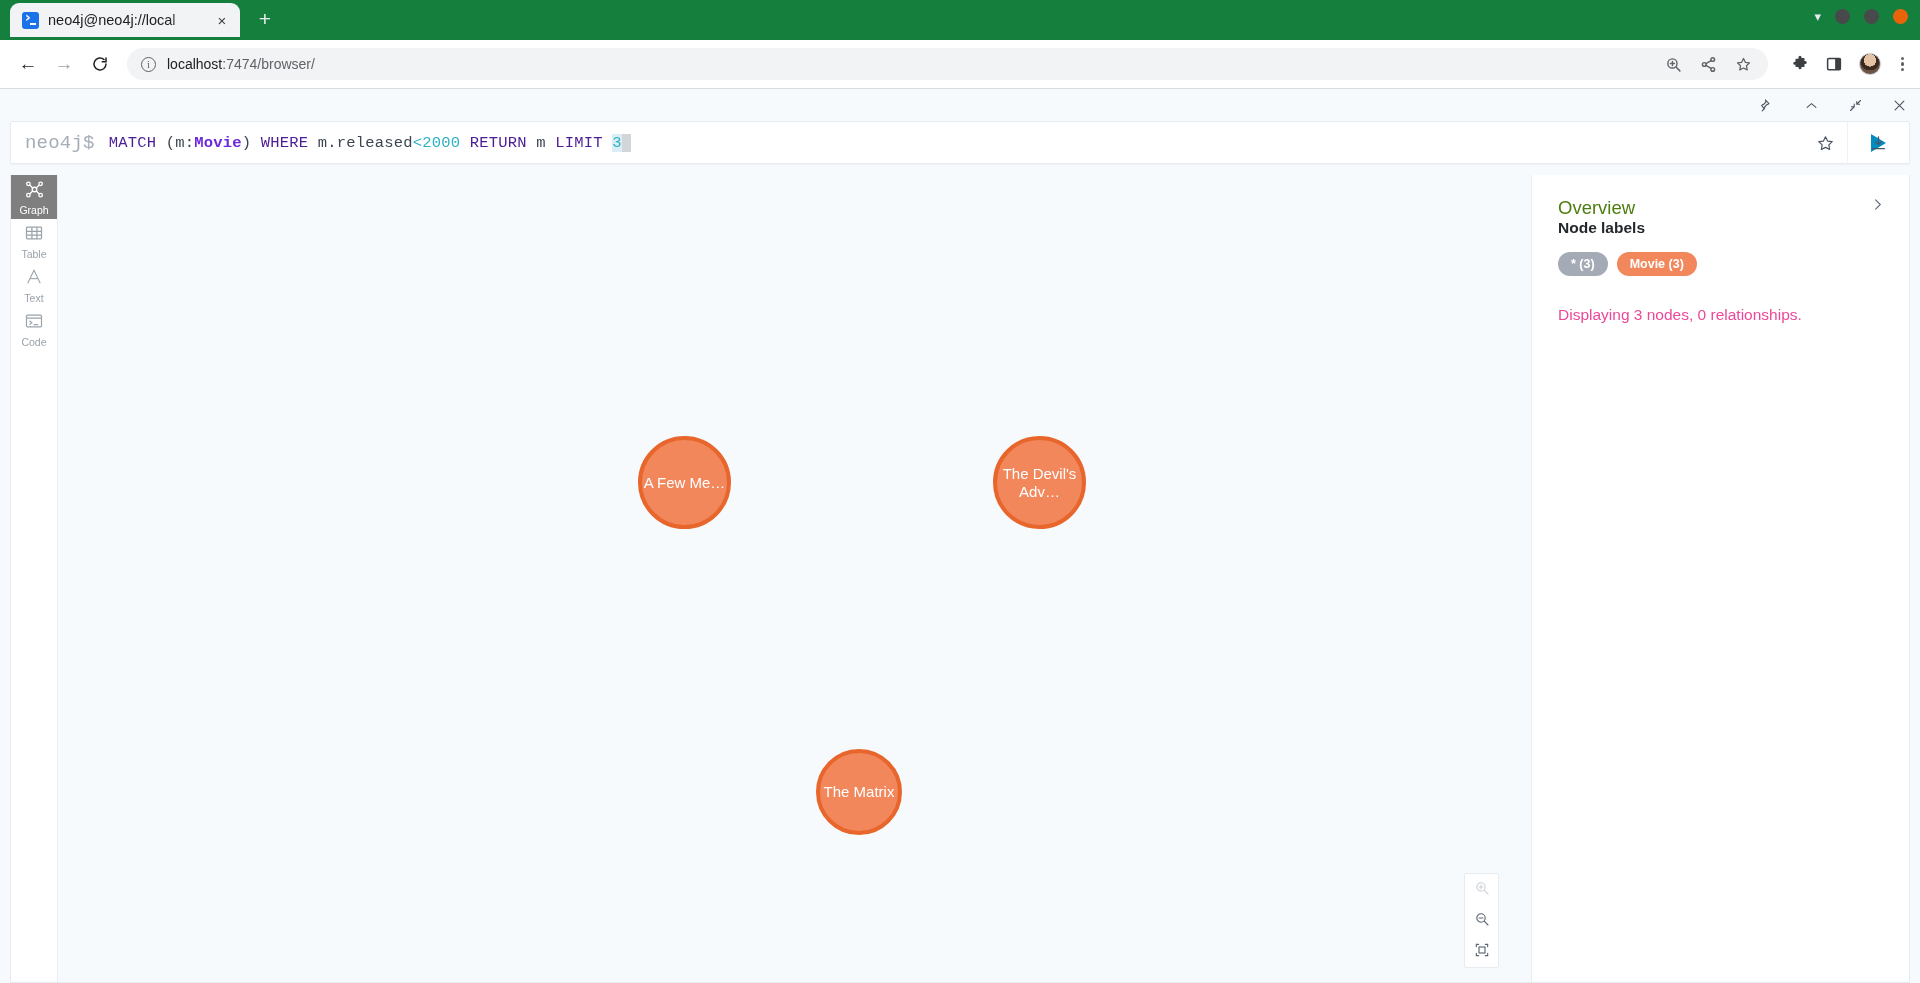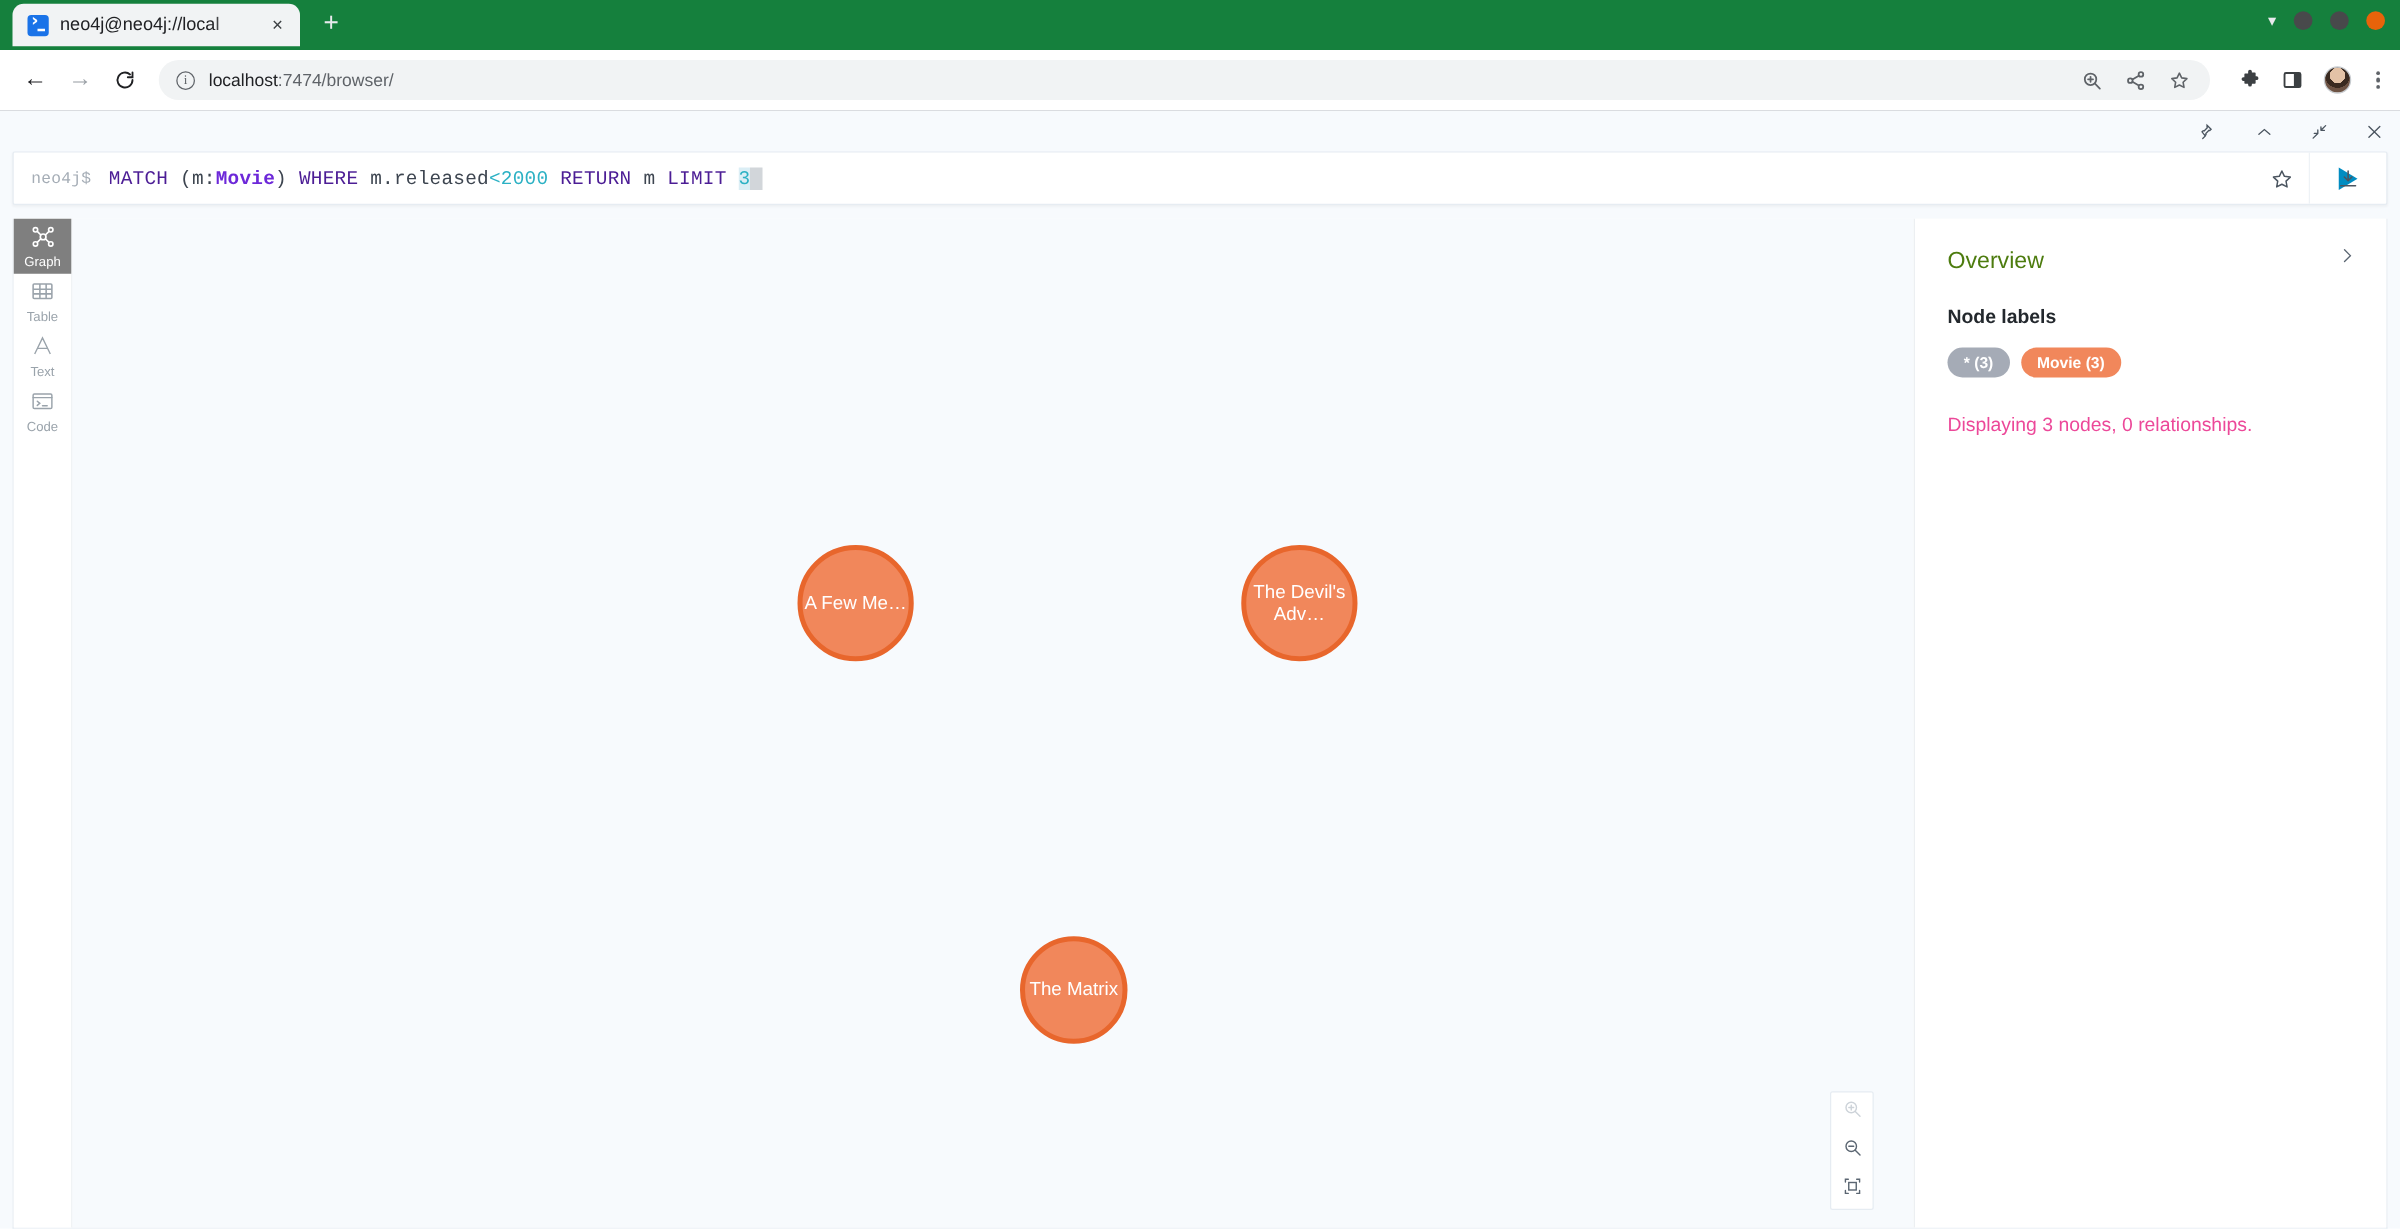--- a/index.html
+++ b/index.html
@@ -104,21 +104,21 @@
   }
 
   .editor-wrap { padding: 0 10px; }
   .editor {
     height: 43px; background: #ffffff; border: 1px solid #e6ecf2;
     border-radius: 2px; display: flex; align-items: center;
     box-shadow: 0 1px 2px rgba(0,0,0,0.04);
   }
   .prompt {
     padding: 0 14px 0 14px; font-family: "Liberation Mono", monospace;
-    font-size: 13px; color: #a5adb6; letter-spacing: 0.2px;
+    font-size: 19px; color: #a5adb6; letter-spacing: 0.2px;
   }
   .cypher {
     flex: 1 1 auto; font-family: "Liberation Mono", monospace;
     font-size: 15.5px; letter-spacing: 0.2px; white-space: pre;
   }
   .cy-kw { color: #4c1d95; }
   .cy-var { color: #3d4550; }
   .cy-lbl { color: #6d28d9; font-weight: bold; }
   .cy-num { color: #2cb1c4; }
   .cy-sel { background: #dbeef5; color: #2cb1c4; }
@@ -165,21 +165,21 @@
   }
   .zbtn { height: 31px; display: flex; align-items: center; justify-content: center; color: #5b6672; }
   .zbtn.disabled { color: #cdd3d9; }
 
   .overview {
     width: 378px; flex: 0 0 378px; background: #ffffff;
     border-left: 1px solid #eceff2; padding: 22px 26px 0 26px; position: relative;
   }
   .ov-title { font-size: 18.5px; color: #4d7c0f; font-weight: 400; }
   .ov-collapse { position: absolute; right: 24px; top: 22px; color: #5b6672; font-size: 17px; }
-  .ov-sub { font-size: 15.5px; color: #23282d; font-weight: bold; margin-top: 26px; }
+  .ov-sub { font-size: 15.5px; color: #23282d; font-weight: bold; }
   .chips { display: flex; gap: 9px; margin-top: 15px; flex-wrap: wrap; }
   .chip { height: 24px; border-radius: 12px; padding: 0 13px; display: flex;
           align-items: center; font-size: 12.5px; color: #fff; font-weight: bold; }
   .chip.star { background: #a5abb6; }
   .chip.movie { background: #f1875b; }
   .ov-status { margin-top: 30px; font-size: 15.5px; color: #ec4899; }
 </style>
 </head>
 <body>
 

